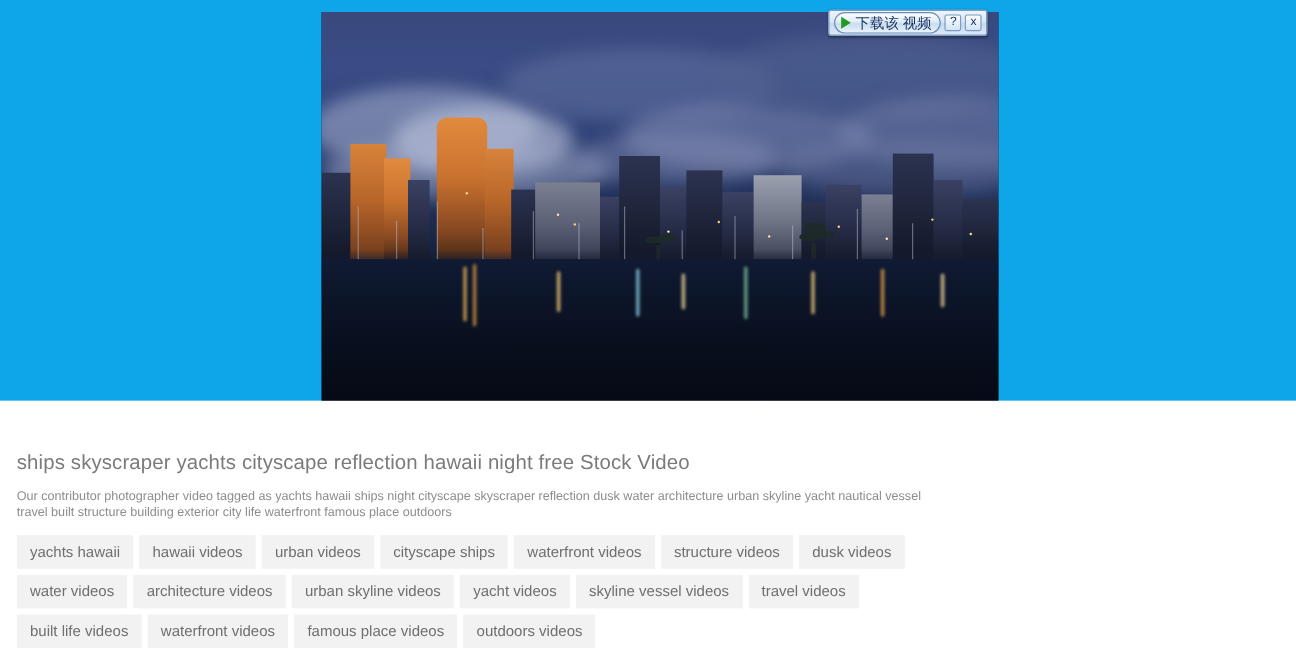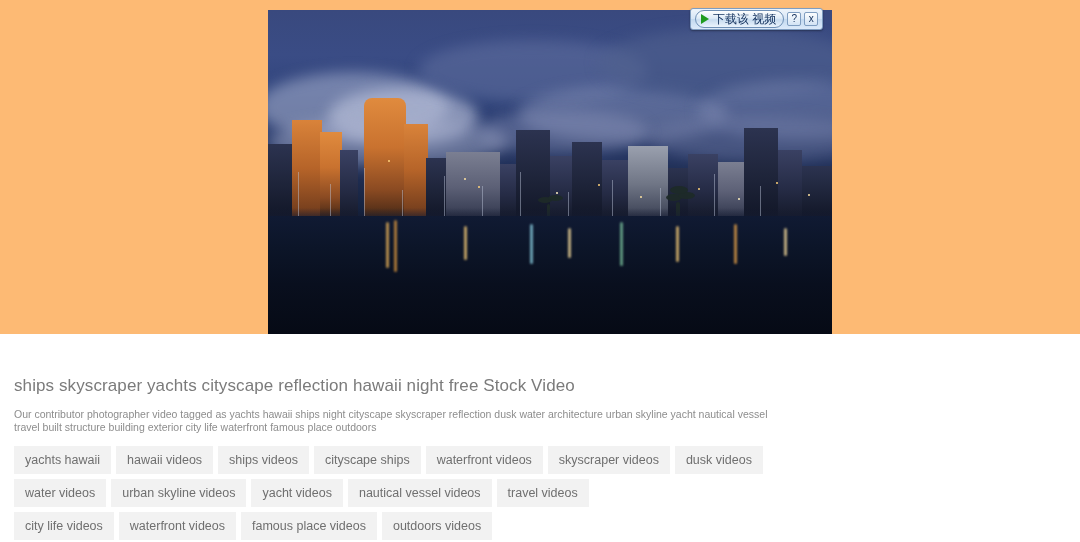--- a/index.html
+++ b/index.html
@@ -6,21 +6,21 @@
   html, body {
     width: 1080px; height: 542px;
     background: #ffffff; overflow: hidden;
     font-family: "Liberation Sans", sans-serif;
   }
 
   
   .stage {
     position: relative;
     width: 1080px; height: 334px;
-    background: #fdba74;
+    background: #0ea5e9;
   }
   .video-wrap {
     position: absolute;
     left: 268px; top: 10px;
     width: 564px; height: 324px;
     overflow: hidden;
     background: #05080f;
   }
   .sky {
     position: absolute; inset: 0;
@@ -239,35 +239,36 @@
 
 <div class="content">
 
   <div class="left">
     <h1 class="title">ships skyscraper yachts cityscape reflection hawaii night free Stock Video</h1>
     <p class="desc">Our contributor photographer video tagged as yachts hawaii ships night cityscape skyscraper reflection dusk water architecture urban skyline yacht nautical vessel travel built structure building exterior city life waterfront famous place outdoors</p>
     <div class="tag-rows">
         <div class="tag-row">
           <a class="tag">yachts hawaii</a>
           <a class="tag">hawaii videos</a>
-          <a class="tag">ships videos</a>
+          <a class="tag">urban videos</a>
           <a class="tag">cityscape ships</a>
           <a class="tag">waterfront videos</a>
-          <a class="tag">skyscraper videos</a>
+          <a class="tag">structure videos</a>
           <a class="tag">dusk videos</a>
         </div>
         <div class="tag-row">
           <a class="tag">water videos</a>
+          <a class="tag">architecture videos</a>
           <a class="tag">urban skyline videos</a>
           <a class="tag">yacht videos</a>
-          <a class="tag">nautical vessel videos</a>
+          <a class="tag">skyline vessel videos</a>
           <a class="tag">travel videos</a>
         </div>
         <div class="tag-row">
-          <a class="tag">city life videos</a>
+          <a class="tag">built life videos</a>
           <a class="tag">waterfront videos</a>
           <a class="tag">famous place videos</a>
           <a class="tag">outdoors videos</a>
         </div>
       </div>
   </div>
 
   <div class="rail">
     
     

